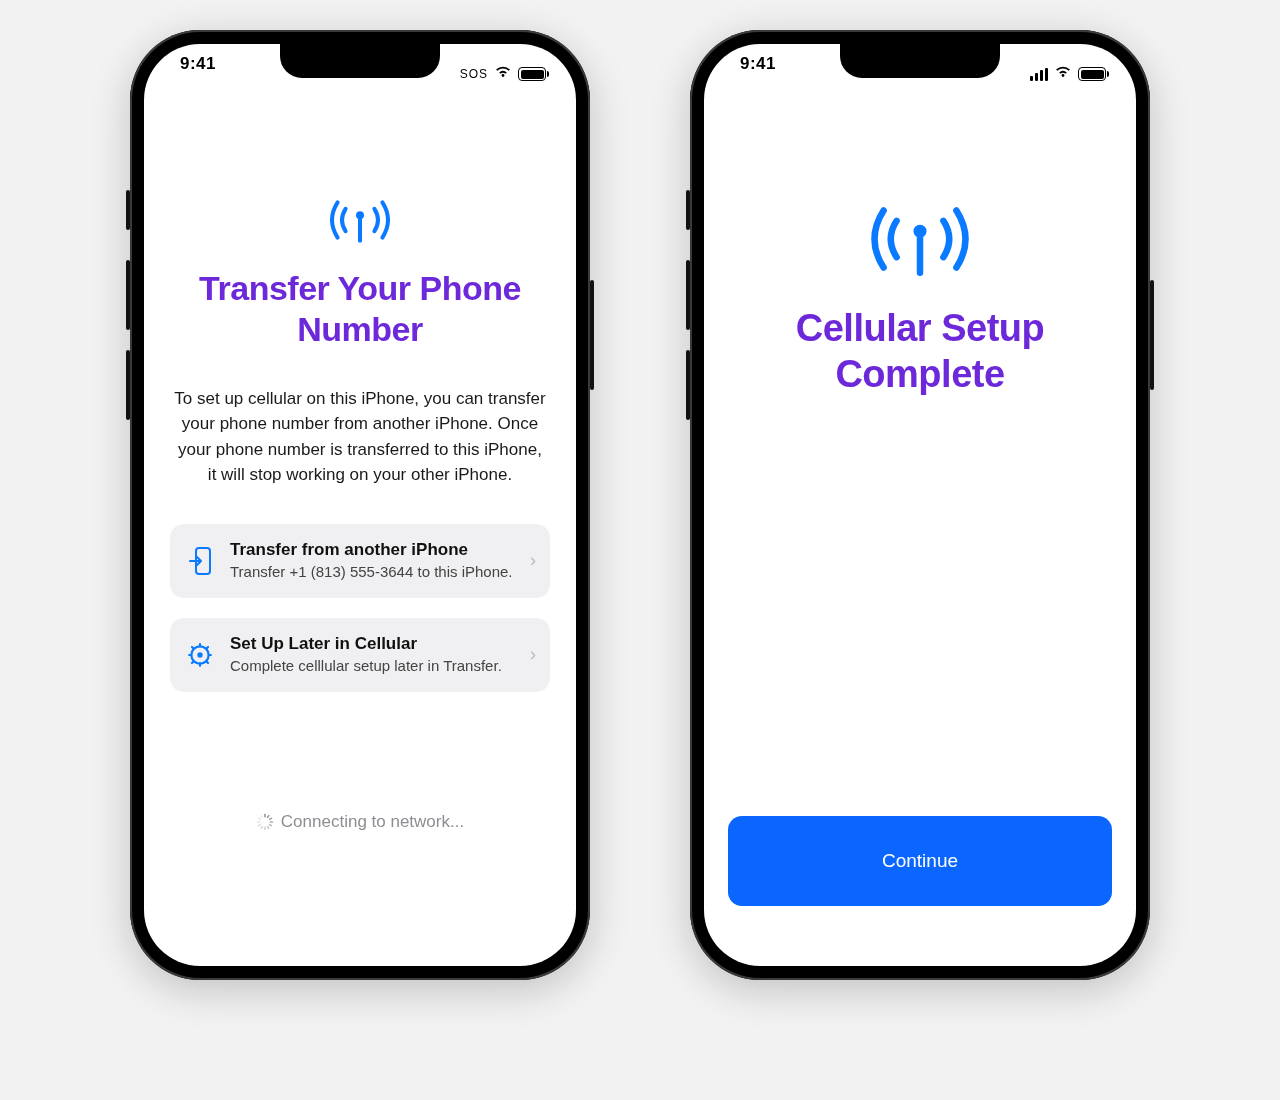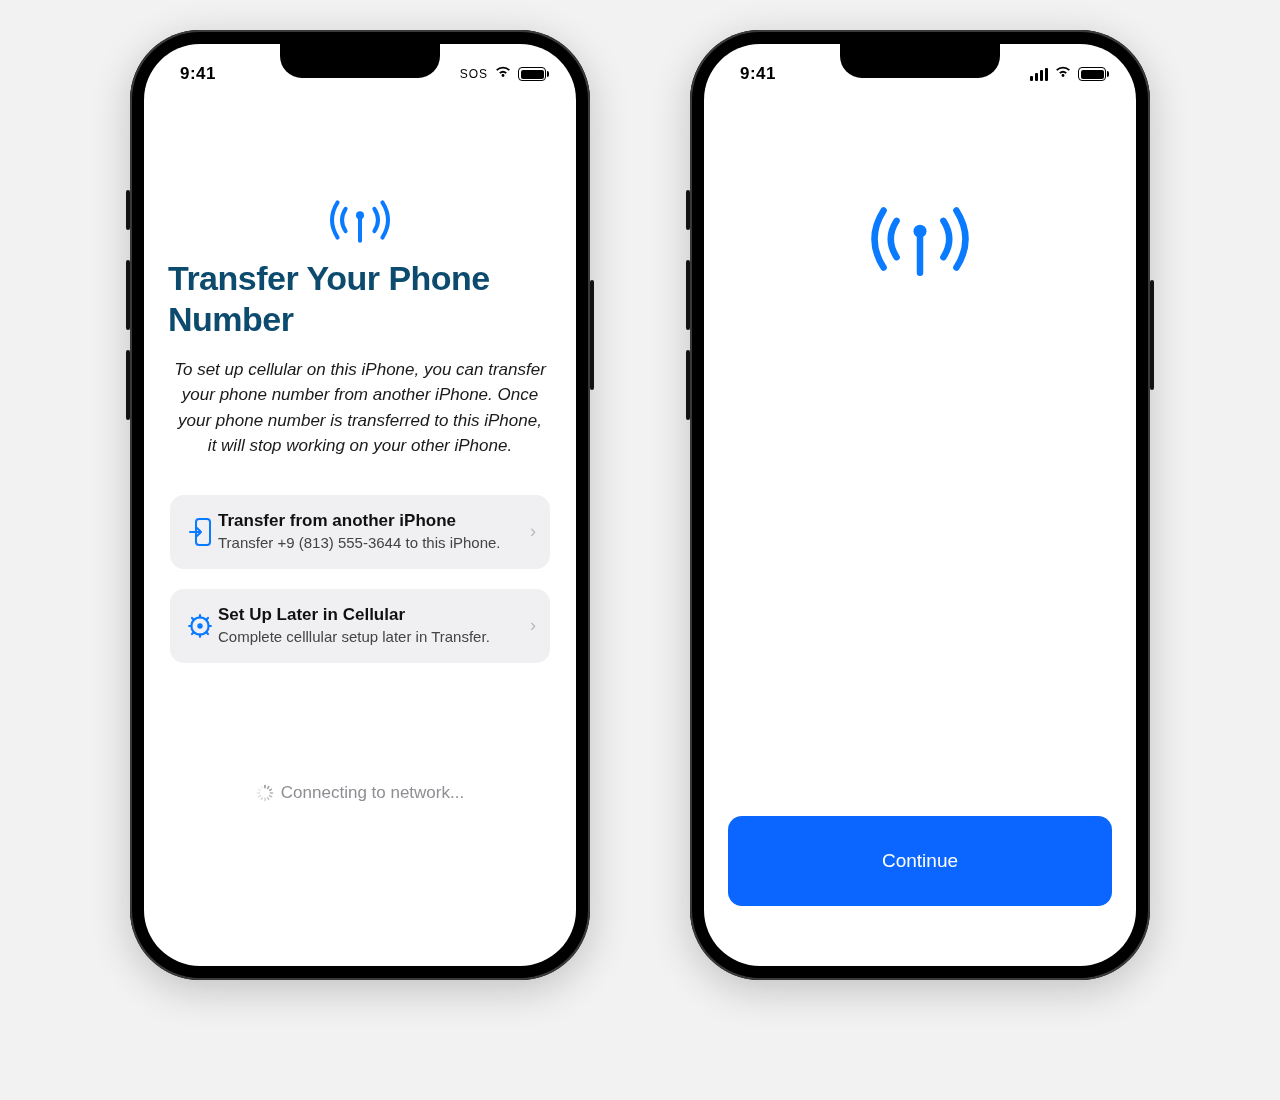--- a/index.html
+++ b/index.html
@@ -52,21 +52,20 @@
   }
   .side-left-1{left:-4px; top:160px; width:4px; height:40px;}
   .side-left-2{left:-4px; top:230px; width:4px; height:70px;}
   .side-left-3{left:-4px; top:320px; width:4px; height:70px;}
   .side-right-1{right:-4px; top:250px; width:4px; height:110px;}
 
   .status-bar {
     height: 50px;
     display: flex;
     justify-content: space-between;
-    align-items: center;
     padding: 10px 30px 0 36px;
     font-weight: 600;
     font-size: 17px;
     gap: 31px;
   }
   .status-left { letter-spacing: .5px; }
   .status-right { display:flex; align-items:center; gap:6px; }
   .sos { font-size:12px; font-weight:400; letter-spacing:1px; }
   .bars { display:flex; align-items:flex-end; gap:2px; height:13px;}
   .bars span{ width:3px; background:#000; border-radius:1px;}
@@ -89,53 +88,52 @@
     align-items:center;
     padding: 100px 24px 0 24px;
   }
 
   .cell-icon{ color:#0a7aff; }
   .cell-icon.small svg{width:80px;height:52px;}
   .cell-icon.big svg{width:130px;height:90px;}
 
   h1.title{
     font-weight:700;
-    text-align:left;
-    color:#0c4a6e;
-    margin-top:8px;
+    text-align:center;
+    color:#6d28d9;
+    margin-top:18px;
     letter-spacing:-.5px;
   }
   .title.sm{font-size:34px; line-height:1.2;}
   .title.lg{font-size:38px; line-height:1.2;}
 
   .subtitle{
     font-size:17px;
     color:#1a1a1a;
     text-align:center;
-    margin-top:17px;
+    margin-top:36px;
     line-height:1.5;
     padding:0 6px;
-    font-style:italic;
   }
 
   .options{
     width:100%;
     margin-top:36px;
     display:flex;
     flex-direction:column;
     gap:20px;
     padding:0 2px;
   }
   .option{
     background:#f0f0f2;
     border-radius:14px;
     display:flex;
     align-items:center;
     padding:16px 14px 16px 16px;
-    gap:4px;
+    gap:16px;
     cursor:pointer;
   }
   .option .opt-icon{flex:0 0 28px; color:#0a7aff; display:flex; justify-content:center;}
   .option .opt-text{flex:1;}
   .opt-title{font-weight:600; font-size:17px; color:#111; margin-bottom:2px;}
   .opt-sub{font-size:15px; color:#444; line-height:1.35;}
   .chevron{color:#b8b8bd; font-size:18px;}
 
   .connecting{
     margin-top:120px;
@@ -214,21 +212,21 @@
         <div class="option">
           <div class="opt-icon">
             <svg width="24" height="30" viewBox="0 0 24 30" fill="none" stroke="currentColor" stroke-width="2">
               <rect x="8" y="2" width="14" height="26" rx="3"></rect>
               <path d="M2 15h10" stroke-linecap="round"></path>
               <path d="M9 11l4 4-4 4" stroke-linecap="round" stroke-linejoin="round"></path>
             </svg>
           </div>
           <div class="opt-text">
             <div class="opt-title">Transfer from another iPhone</div>
-            <div class="opt-sub">Transfer +9 (813) 555-3644 to this iPhone.</div>
+            <div class="opt-sub">Transfer +1 (813) 555-3644 to this iPhone.</div>
           </div>
           <div class="chevron">›</div>
         </div>
 
         <div class="option">
           <div class="opt-icon">
             <svg width="26" height="26" viewBox="0 0 24 24" fill="none" stroke="currentColor" stroke-width="2">
               <circle cx="12" cy="12" r="8"></circle>
               <circle cx="12" cy="12" r="2.5" fill="currentColor" stroke="none"></circle>
               <path d="M12 4v-2M12 22v-2M4 12H2M22 12h-2M6 6 4.6 4.6M18 18l1.4 1.4M6 18l-1.4 1.4M18 6l1.4-1.4" stroke-linecap="round"></path>
@@ -300,20 +298,21 @@
         <svg viewBox="0 0 100 64" fill="none" stroke="currentColor" stroke-width="5" stroke-linecap="round">
           <path d="M22 10 Q8 32 22 54"></path>
           <path d="M32 18 Q23 32 32 46"></path>
           <path d="M78 10 Q92 32 78 54"></path>
           <path d="M68 18 Q77 32 68 46"></path>
           <circle cx="50" cy="26" r="5" fill="currentColor" stroke="none"></circle>
           <line x1="50" y1="30" x2="50" y2="58"></line>
         </svg>
       </div>
 
+      <h1 class="title lg">Cellular Setup Complete</h1>
 
       <div class="flex-spacer"></div>
     </div>
 
     <div class="bottom-area">
       <button class="primary-btn">Continue</button>
     </div>
   </div>
 </div>
 

